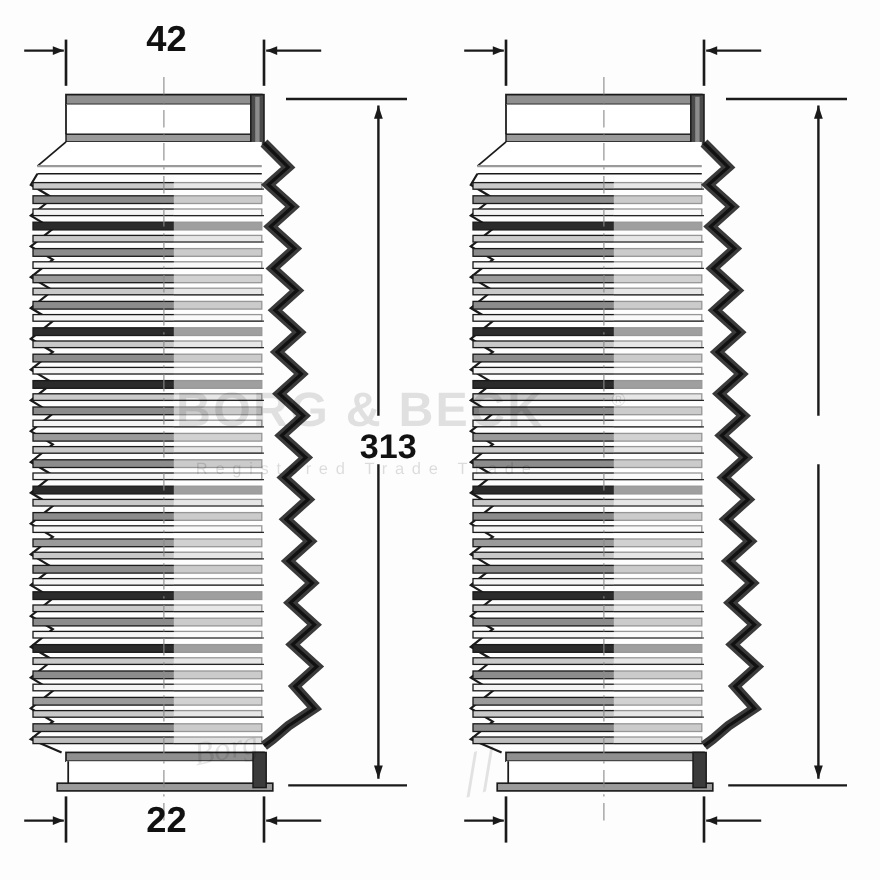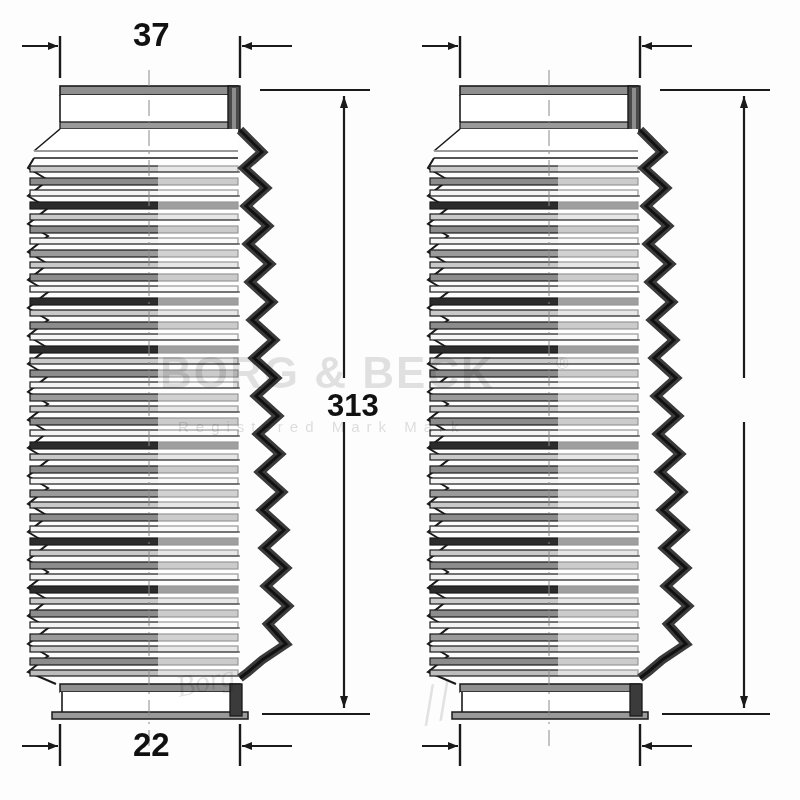--- a/index.html
+++ b/index.html
@@ -101,21 +101,21 @@
 </head>
 <body>
 
 <div id="stage">
 
   <div class="watermark">
     <div class="wm-script">Borg</div>
     <div class="wm-main">BORG &amp; BECK</div>
     <div class="wm-slash">//</div>
     <div class="wm-reg">®</div>
-    <div class="wm-sub">Registered Mark Mark</div>
+    <div class="wm-sub">Registered Trade Trade</div>
   </div>
 
   <div class="panel panel-left">
     <div class="svgwrap">
       <svg width="400" height="800" viewBox="0 0 400 800" xmlns="http://www.w3.org/2000/svg">
         <defs>
 
           <g id="bootL">
 
             <rect x="60" y="86" width="178" height="9" fill="#8f8f8f" stroke="#1a1a1a" stroke-width="1.6"></rect>
@@ -255,21 +255,21 @@
 
         <line x1="260" y1="90" x2="370" y2="90" stroke="#1a1a1a" stroke-width="2.2"></line>
         <line x1="262" y1="714" x2="370" y2="714" stroke="#1a1a1a" stroke-width="2.2"></line>
         <line x1="344" y1="96" x2="344" y2="378" stroke="#1a1a1a" stroke-width="2.2"></line>
         <line x1="344" y1="422" x2="344" y2="708" stroke="#1a1a1a" stroke-width="2.2"></line>
         <path d="M344,96 L340,108 L348,108 Z" fill="#1a1a1a"></path>
         <path d="M344,708 L340,696 L348,696 Z" fill="#1a1a1a"></path>
       </svg>
     </div>
 
-    <div class="dim-label dim-top l-top">37</div>
+    <div class="dim-label dim-top l-top">42</div>
     <div class="dim-label dim-bot l-bot">22</div>
     <div class="dim-label dim-side l-side">313</div>
   </div>
 
   <div class="panel panel-right">
     <div class="svgwrap">
       <svg width="400" height="800" viewBox="0 0 400 800" xmlns="http://www.w3.org/2000/svg">
 
         <rect x="60" y="86" width="178" height="9" fill="#8f8f8f" stroke="#1a1a1a" stroke-width="1.6"></rect>
         <rect x="60" y="95" width="178" height="27" fill="#ffffff" stroke="none"></rect>

